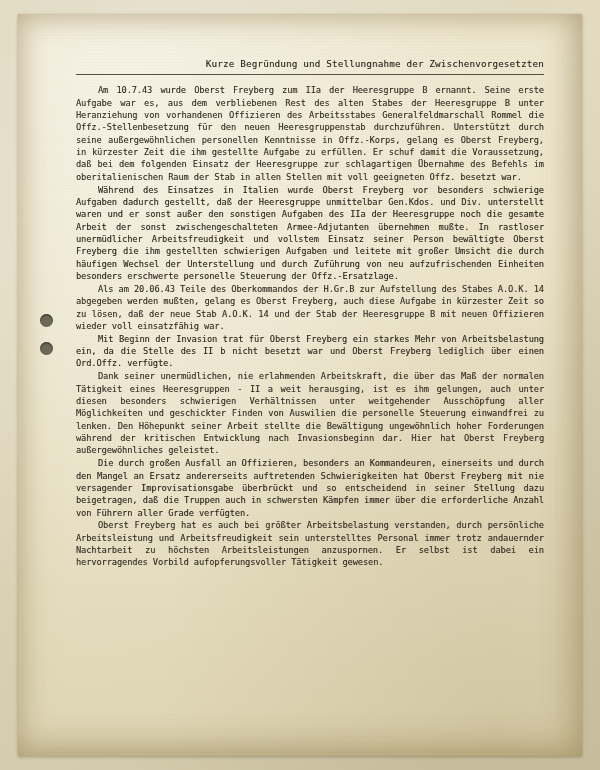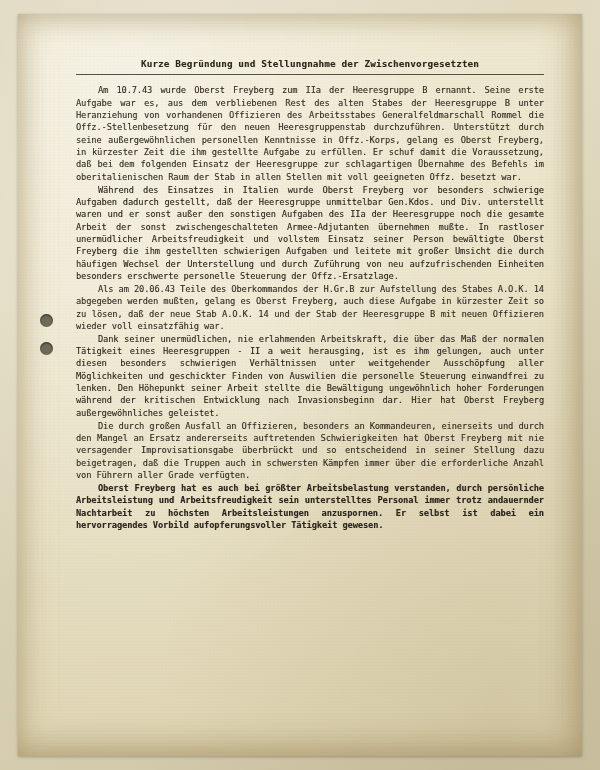--- a/index.html
+++ b/index.html
@@ -84,61 +84,62 @@
     color: #2e2a22;
     font-family: "DejaVu Sans Mono", monospace;
     font-size: 8.6px;
     line-height: 12.35px;
     letter-spacing: -0.05px;
     text-align: justify;
     text-shadow: 0.35px 0.35px 0 rgba(60,50,35,0.35);
   }
 
   #doc-title {
-    font-weight: bold;
+    font-weight: normal;
     font-size: 9.2px;
     letter-spacing: 0.2px;
-    text-align: center;
+    text-align: right;
     margin: 0 0 2px 0;
     padding-bottom: 2px;
     color: #2b271f;
   }
   #title-rule {
     width: 100%;
     height: 0;
     border-bottom: 1.4px solid #3a3529;
     margin: 0 0 9px 0;
     opacity: 0.85;
   }
 
   .para {
     margin: 0 0 0.5px 0;
     text-indent: 22px;
     white-space: normal;
   }
-  .para:last-child { margin-bottom: 0; font-weight: bold; }
+  .para:last-child { margin-bottom: 0; }
 
   
   .para:nth-child(odd) { color: #312c23; }
   .para:nth-child(even) { color: #2b261e; }
 </style>
 </head>
 <body>
 
 <div id="page">
   <div id="sheet">
     <div id="grain"></div>
 
     <div id="typed">
       <div id="doc-title">Kurze Begründung und Stellungnahme der Zwischenvorgesetzten</div>
       <div id="title-rule"></div>
 
       <p class="para">Am 10.7.43 wurde Oberst Freyberg zum IIa der Heeresgruppe B ernannt. Seine erste Aufgabe war es, aus dem verbliebenen Rest des alten Stabes der Heeresgruppe B unter Heranziehung von vorhandenen Offizieren des Arbeitsstabes Generalfeldmarschall Rommel die Offz.-Stellenbesetzung für den neuen Heeresgruppenstab durchzuführen. Unterstützt durch seine außergewöhnlichen personellen Kenntnisse in Offz.-Korps, gelang es Oberst Freyberg, in kürzester Zeit die ihm gestellte Aufgabe zu erfüllen. Er schuf damit die Voraussetzung, daß bei dem folgenden Einsatz der Heeresgruppe zur schlagartigen Übernahme des Befehls im oberitalienischen Raum der Stab in allen Stellen mit voll geeigneten Offz. besetzt war.</p>
       <p class="para">Während des Einsatzes in Italien wurde Oberst Freyberg vor besonders schwierige Aufgaben dadurch gestellt, daß der Heeresgruppe unmittelbar Gen.Kdos. und Div. unterstellt waren und er sonst außer den sonstigen Aufgaben des IIa der Heeresgruppe noch die gesamte Arbeit der sonst zwischengeschalteten Armee-Adjutanten übernehmen mußte. In rastloser unermüdlicher Arbeitsfreudigkeit und vollstem Einsatz seiner Person bewältigte Oberst Freyberg die ihm gestellten schwierigen Aufgaben und leitete mit großer Umsicht die durch häufigen Wechsel der Unterstellung und durch Zuführung von neu aufzufrischenden Einheiten besonders erschwerte personelle Steuerung der Offz.-Ersatzlage.</p>
       <p class="para">Als am 20.06.43 Teile des Oberkommandos der H.Gr.B zur Aufstellung des Stabes A.O.K. 14 abgegeben werden mußten, gelang es Oberst Freyberg, auch diese Aufgabe in kürzester Zeit so zu lösen, daß der neue Stab A.O.K. 14 und der Stab der Heeresgruppe B mit neuen Offizieren wieder voll einsatzfähig war.</p>
+      <p class="para">Mit Beginn der Invasion trat für Oberst Freyberg ein starkes Mehr von Arbeitsbelastung ein, da die Stelle des II b nicht besetzt war und Oberst Freyberg lediglich über einen Ord.Offz. verfügte.</p>
       <p class="para">Dank seiner unermüdlichen, nie erlahmenden Arbeitskraft, die über das Maß der normalen Tätigkeit eines Heeresgruppen - II a weit herausging, ist es ihm gelungen, auch unter diesen besonders schwierigen Verhältnissen unter weitgehender Ausschöpfung aller Möglichkeiten und geschickter Finden von Auswilien die personelle Steuerung einwandfrei zu lenken. Den Höhepunkt seiner Arbeit stellte die Bewältigung ungewöhnlich hoher Forderungen während der kritischen Entwicklung nach Invasionsbeginn dar. Hier hat Oberst Freyberg außergewöhnliches geleistet.</p>
       <p class="para">Die durch großen Ausfall an Offizieren, besonders an Kommandeuren, einerseits und durch den Mangel an Ersatz andererseits auftretenden Schwierigkeiten hat Oberst Freyberg mit nie versagender Improvisationsgabe überbrückt und so entscheidend in seiner Stellung dazu beigetragen, daß die Truppen auch in schwersten Kämpfen immer über die erforderliche Anzahl von Führern aller Grade verfügten.</p>
       <p class="para">Oberst Freyberg hat es auch bei größter Arbeitsbelastung verstanden, durch persönliche Arbeitsleistung und Arbeitsfreudigkeit sein unterstelltes Personal immer trotz andauernder Nachtarbeit zu höchsten Arbeitsleistungen anzuspornen. Er selbst ist dabei ein hervorragendes Vorbild aufopferungsvoller Tätigkeit gewesen.</p>
     </div>
 
     <div class="hole" id="hole1"></div>
     <div class="hole" id="hole2"></div>
 
     <div id="edges"></div>
   </div>

